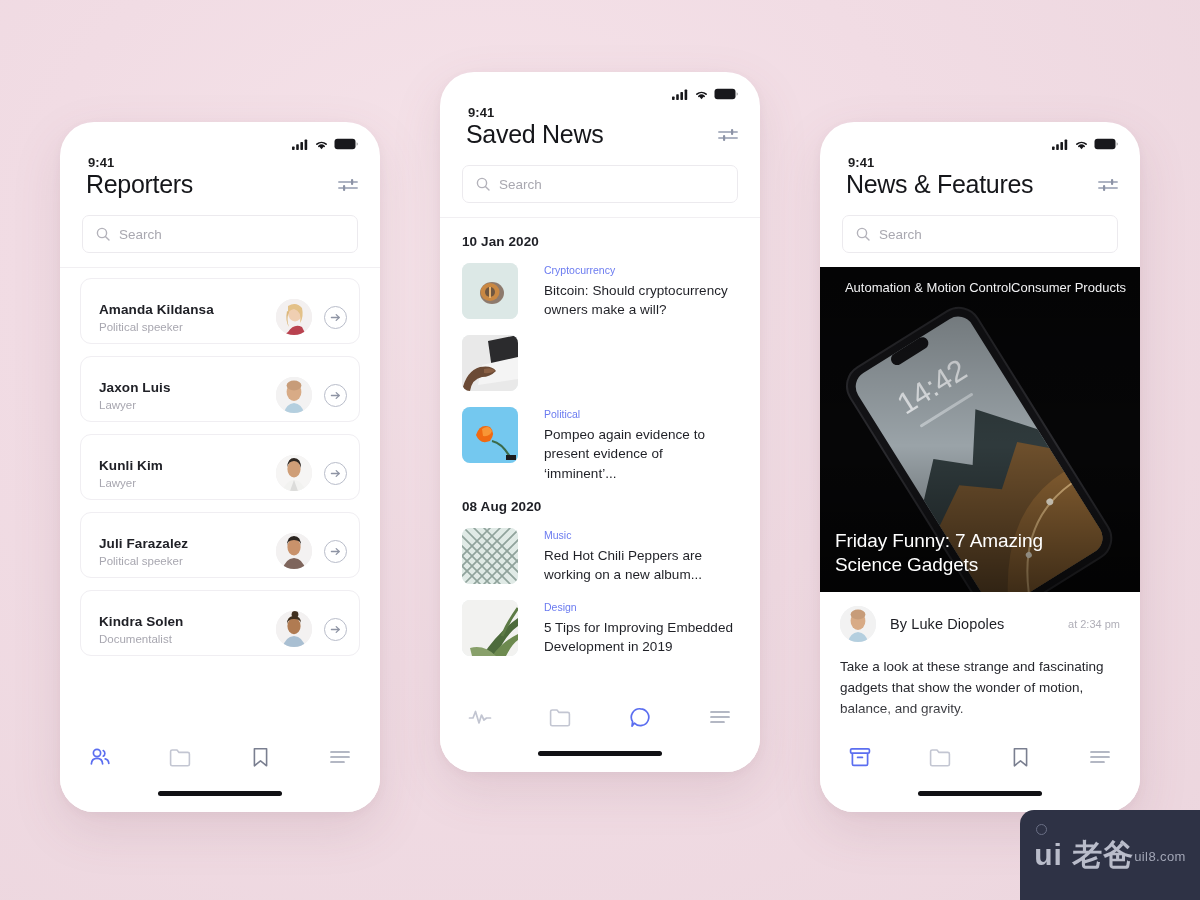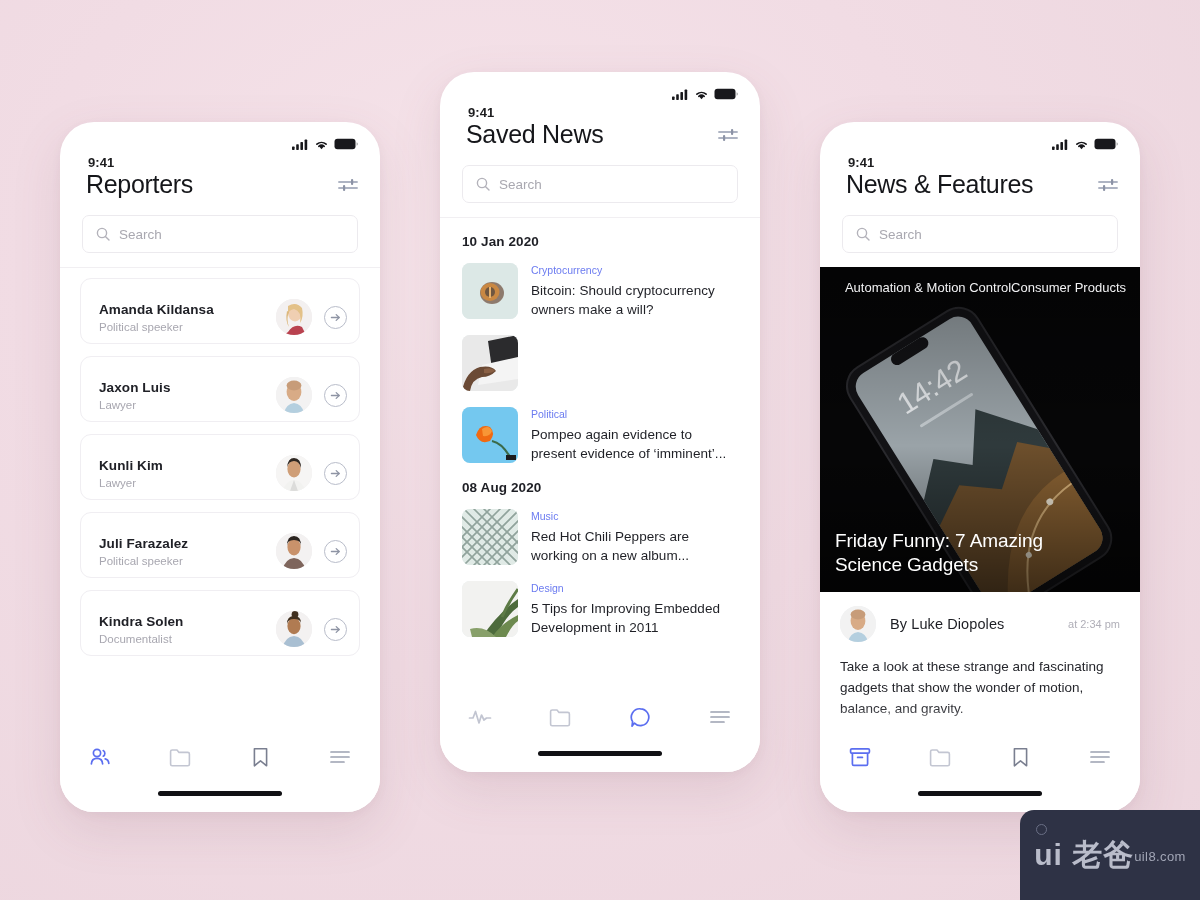--- a/index.html
+++ b/index.html
@@ -99,21 +99,21 @@
     position: absolute; bottom: 16px; left: 50%; transform: translateX(-50%);
     width: 124px; height: 5px; border-radius: 3px; background: #111114;
   }
 
   
   .news-scroll { padding: 4px 22px 0 22px; }
   .news-date {
     font-size: 13.5px; color: #1e1f25; font-weight: bold;
     margin: 12px 0 14px 0; letter-spacing: .1px;
   }
-  .news-item { display: flex; gap: 13px; margin-bottom: 16px; }
+  .news-item { display: flex; gap: 26px; margin-bottom: 16px; }
   .news-thumb {
     width: 56px; height: 56px; border-radius: 8px; flex: none;
     overflow: hidden; position: relative; background: #e7eeee;
   }
   .news-body { flex: 1; padding-top: 1px; min-width: 0; }
   .news-cat { font-size: 10.5px; color: #6b7bf0; margin-bottom: 5px; }
   .news-title {
     font-size: 13.5px; color: #1f2026; line-height: 1.42; letter-spacing: .05px;
   }
 
@@ -471,21 +471,21 @@
         <svg width="56" height="56" viewBox="0 0 56 56">
           <rect width="56" height="56" fill="#f2f2f0"></rect>
           <path d="M56 18 Q36 32 20 56 L34 56 Q44 34 56 26 Z" fill="#4d6b3c"></path>
           <path d="M56 34 Q40 42 30 56 L44 56 Q50 44 56 40 Z" fill="#6d8a4f"></path>
           <path d="M8 48 Q22 44 34 56 L10 56 Z" fill="#88a06a"></path>
           <path d="M56 8 Q46 22 40 36" stroke="#5d7b46" stroke-width="3" fill="none"></path>
         </svg>
       </div>
       <div class="news-body">
         <div class="news-cat">Design</div>
-        <div class="news-title">5 Tips for Improving Embedded Development in 2011</div>
+        <div class="news-title">5 Tips for Improving Embedded Development in 2019</div>
       </div>
     </div>
 
   </div>
 
   <div class="tabbar">
     <div class="tab">
       <svg width="24" height="18" viewBox="0 0 24 18">
         <polyline points="1.5,10 5,10 7.5,3.5 11,15 13.5,7 16,12 18.5,10 22.5,10" stroke="#c2c5d1" stroke-width="1.7" fill="none" stroke-linecap="round" stroke-linejoin="round"></polyline>
       </svg>

